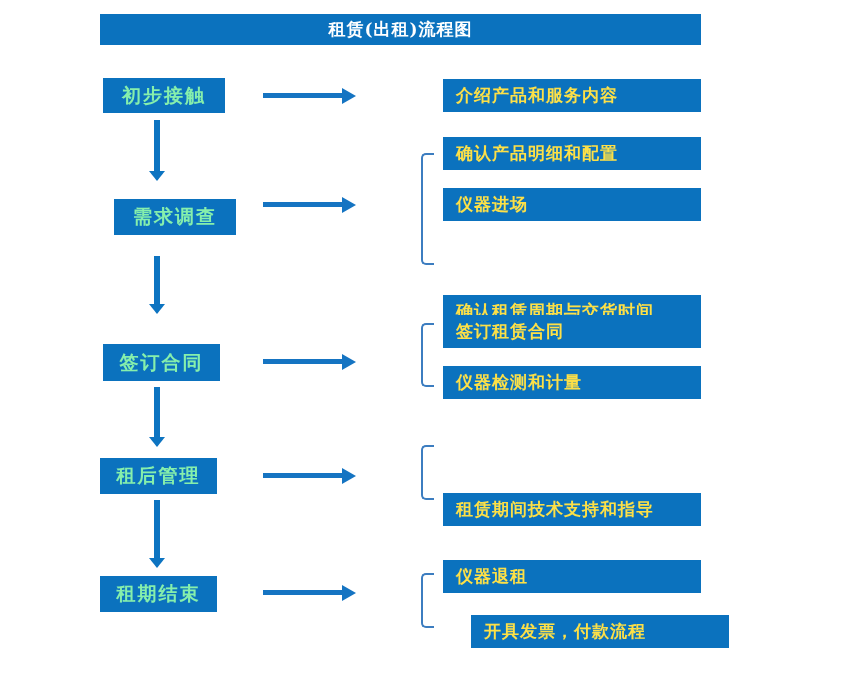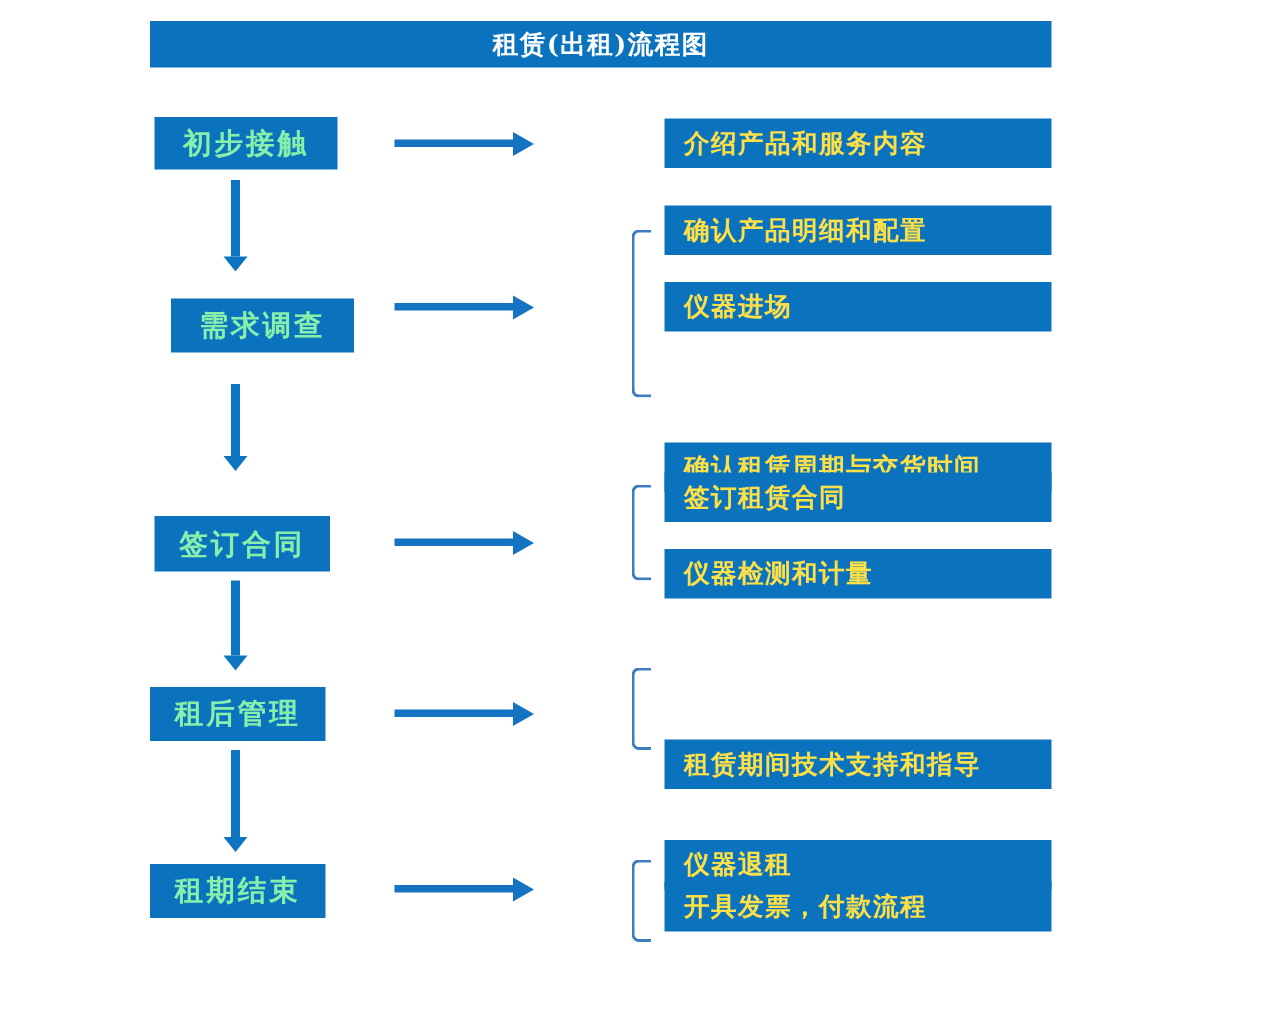--- a/index.html
+++ b/index.html
@@ -164,15 +164,15 @@
   <div class="abs detail-box" style="top:137px;">确认产品明细和配置</div>
   <div class="abs detail-box" style="top:188px;">仪器进场</div>
   <div class="abs detail-box" style="top:263px;margin-top:32px;">确认租赁周期与交货时间</div>
 
   <div class="abs detail-box" style="top:315px;">签订租赁合同</div>
   <div class="abs detail-box" style="top:366px;">仪器检测和计量</div>
 
   <div class="abs detail-box" style="top:493px;">租赁期间技术支持和指导</div>
 
   <div class="abs detail-box" style="top:560px;">仪器退租</div>
-  <div class="abs detail-box" style="top:588px;">开具发票，付款流程</div>
+  <div class="abs detail-box" style="top:615px;margin-left:28px;">开具发票，付款流程</div>
 
 </div>
 
 </body></html>

